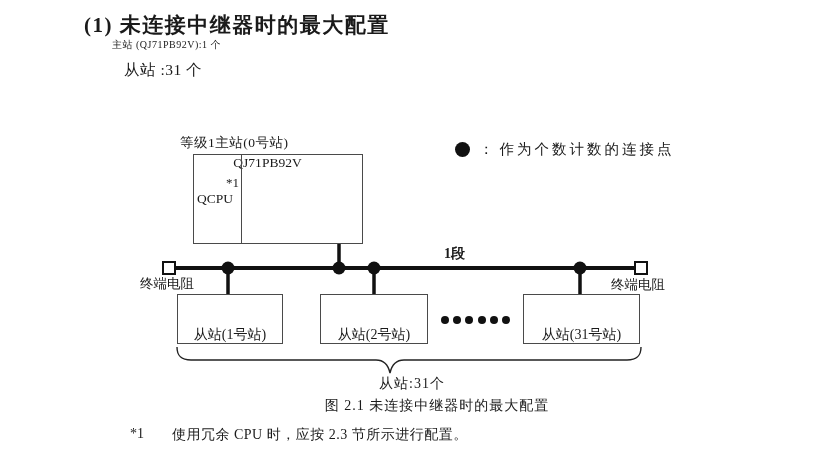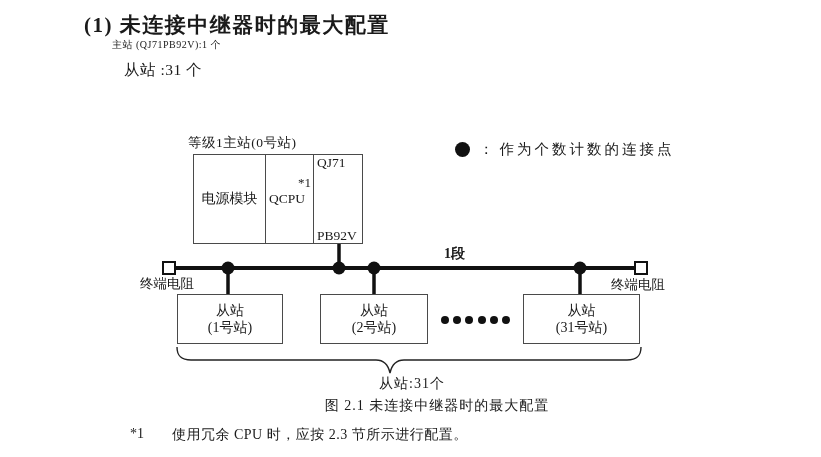--- a/index.html
+++ b/index.html
@@ -6,44 +6,44 @@
   body{width:821px;height:457px;position:relative;overflow:hidden;
        font-family:"Liberation Serif","DejaVu Serif",serif;color:#1a1a1a;}
   .abs{position:absolute;white-space:nowrap;}
 
   
   .heading{left:84px;top:11px;font-size:21px;font-weight:bold;letter-spacing:1.5px;}
   .spec1{left:112px;top:38px;font-size:10px;letter-spacing:0.5px;}
   .spec2{left:124px;top:60px;font-size:15.5px;letter-spacing:0.5px;}
 
   
-  .master-label{left:188px;top:134px;font-size:13.5px;letter-spacing:0.5px;}
+  .master-label{left:180px;top:134px;font-size:13.5px;letter-spacing:0.5px;}
   .master-box{left:193px;top:154px;width:170px;height:90px;border:1px solid #4a4a4a;
               display:flex;box-sizing:border-box;background:#fff;}
   .cell{box-sizing:border-box;display:flex;align-items:center;font-size:14px;}
   .cell-power{width:72px;border-right:1px solid #4a4a4a;justify-content:center;}
   .cell-cpu{width:48px;border-right:1px solid #4a4a4a;position:relative;padding-left:3px;font-size:13.5px;}
   .cpu-note{position:absolute;top:20px;right:2px;font-size:13px;}
-  .cell-module{width:48px;flex-direction:column;align-items:flex-start;justify-content:space-between;
+  .cell-module{width:48px;flex-direction:row;align-items:flex-start;justify-content:center;
                padding-left:3px;font-size:13.5px;line-height:15px;}
 
   
   .legend{left:455px;top:140px;display:flex;align-items:center;font-size:14.5px;}
   .legend-dot{width:15px;height:15px;border-radius:50%;background:#111;display:inline-block;}
   .legend-colon{margin-left:9px;}
   .legend-text{margin-left:6px;letter-spacing:3px;}
 
   
   .seg-label{left:444px;top:245px;font-size:14px;font-weight:bold;}
   .term-left{left:140px;top:275px;font-size:13.5px;}
   .term-right{left:611px;top:276px;font-size:13.5px;}
 
   
   .slave-box{position:absolute;border:1px solid #4a4a4a;box-sizing:border-box;background:#fff;
-             display:flex;flex-direction:column;align-items:center;justify-content:center;
+             display:flex;flex-direction:row;align-items:flex-end;justify-content:center;
              font-size:14px;line-height:17px;text-align:center;}
   .slave-1{left:177px;top:294px;width:106px;height:50px;}
   .slave-2{left:320px;top:294px;width:108px;height:50px;}
   .slave-31{left:523px;top:294px;width:117px;height:50px;}
 
   .brace-label{left:412px;top:375px;transform:translateX(-50%);font-size:14px;letter-spacing:1px;}
   .caption{left:437px;top:397px;transform:translateX(-50%);font-size:14px;font-weight:normal;letter-spacing:1px;}
 
   .footnote-marker{left:130px;top:426px;font-size:14px;}
   .footnote-text{left:172px;top:426px;font-size:14px;letter-spacing:0.5px;}
@@ -82,21 +82,20 @@
   <path d="M177,347 C177,356 181,360 191,360 L376,360 C384,360 388,364 390,373
            C392,364 396,360 404,360 L627,360 C637,360 641,356 641,347" fill="none" stroke="#222" stroke-width="1.4"></path>
 </svg>
 
 <div class="abs heading">(1) 未连接中继器时的最大配置</div>
 <div class="abs spec1">主站 (QJ71PB92V):1 个</div>
 <div class="abs spec2">从站 :31 个</div>
 
 <div class="abs master-label">等级1主站(0号站)</div>
 <div class="abs master-box">
-  <div class="cell cell-power">电源模块</div>
   <div class="cell cell-cpu">
     <span class="cpu-note">*1</span>
     <span>QCPU</span>
   </div>
   <div class="cell cell-module">
     <div>QJ71</div>
     <div>PB92V</div>
   </div>
 </div>
 

